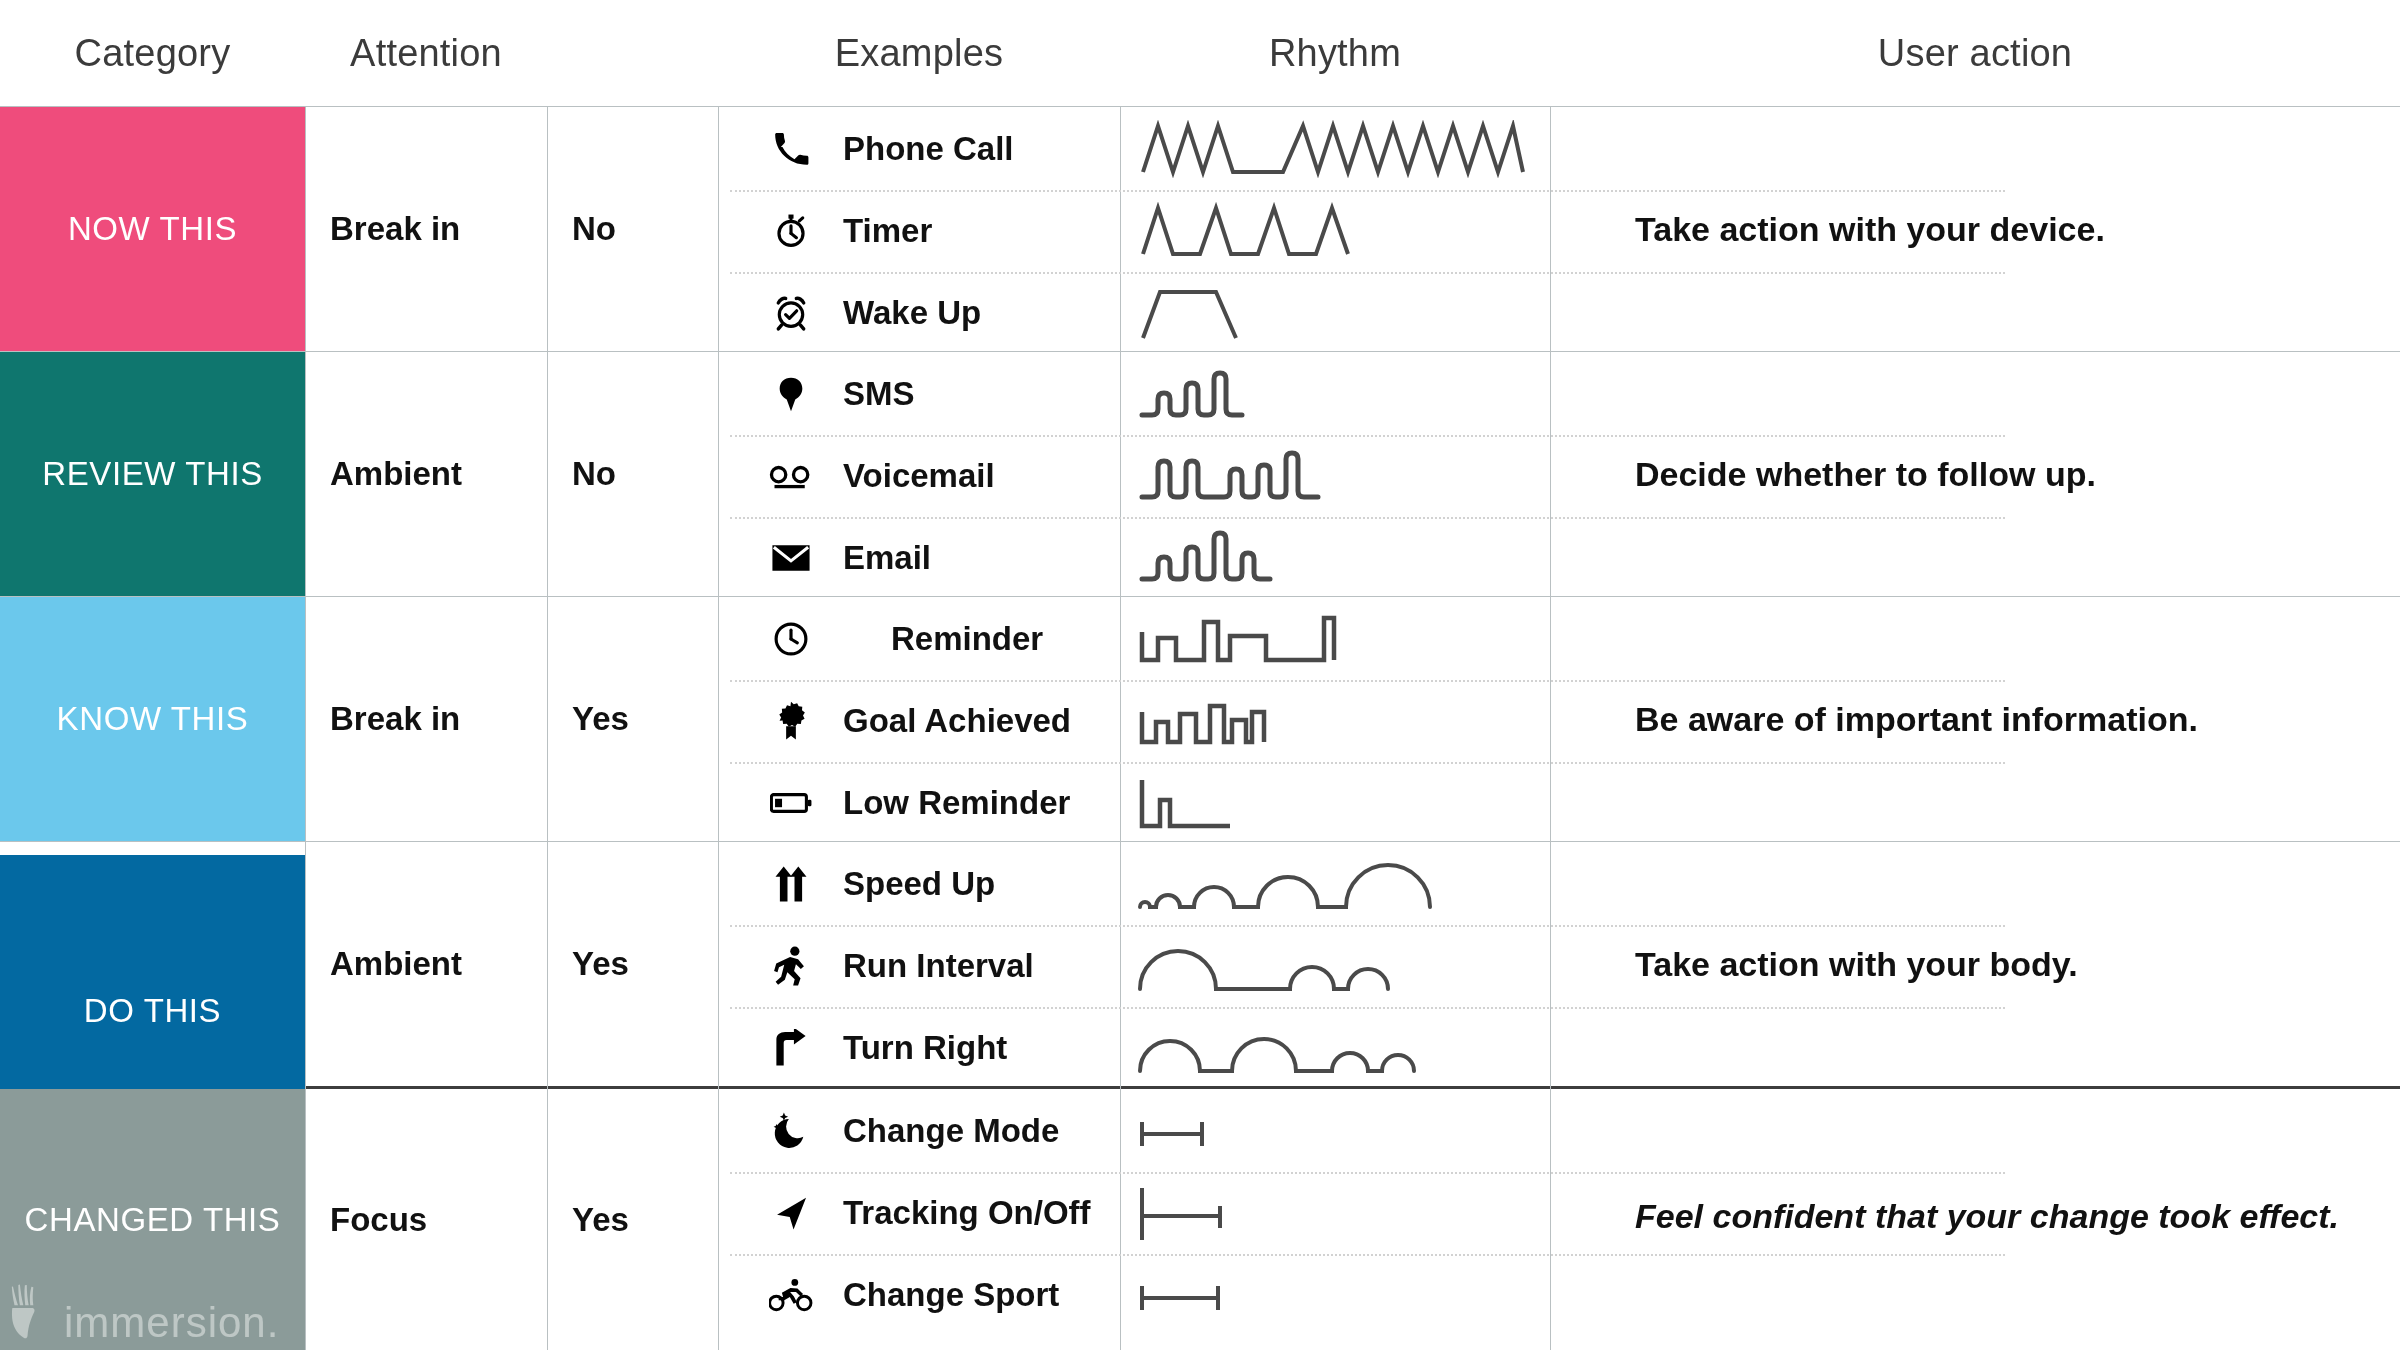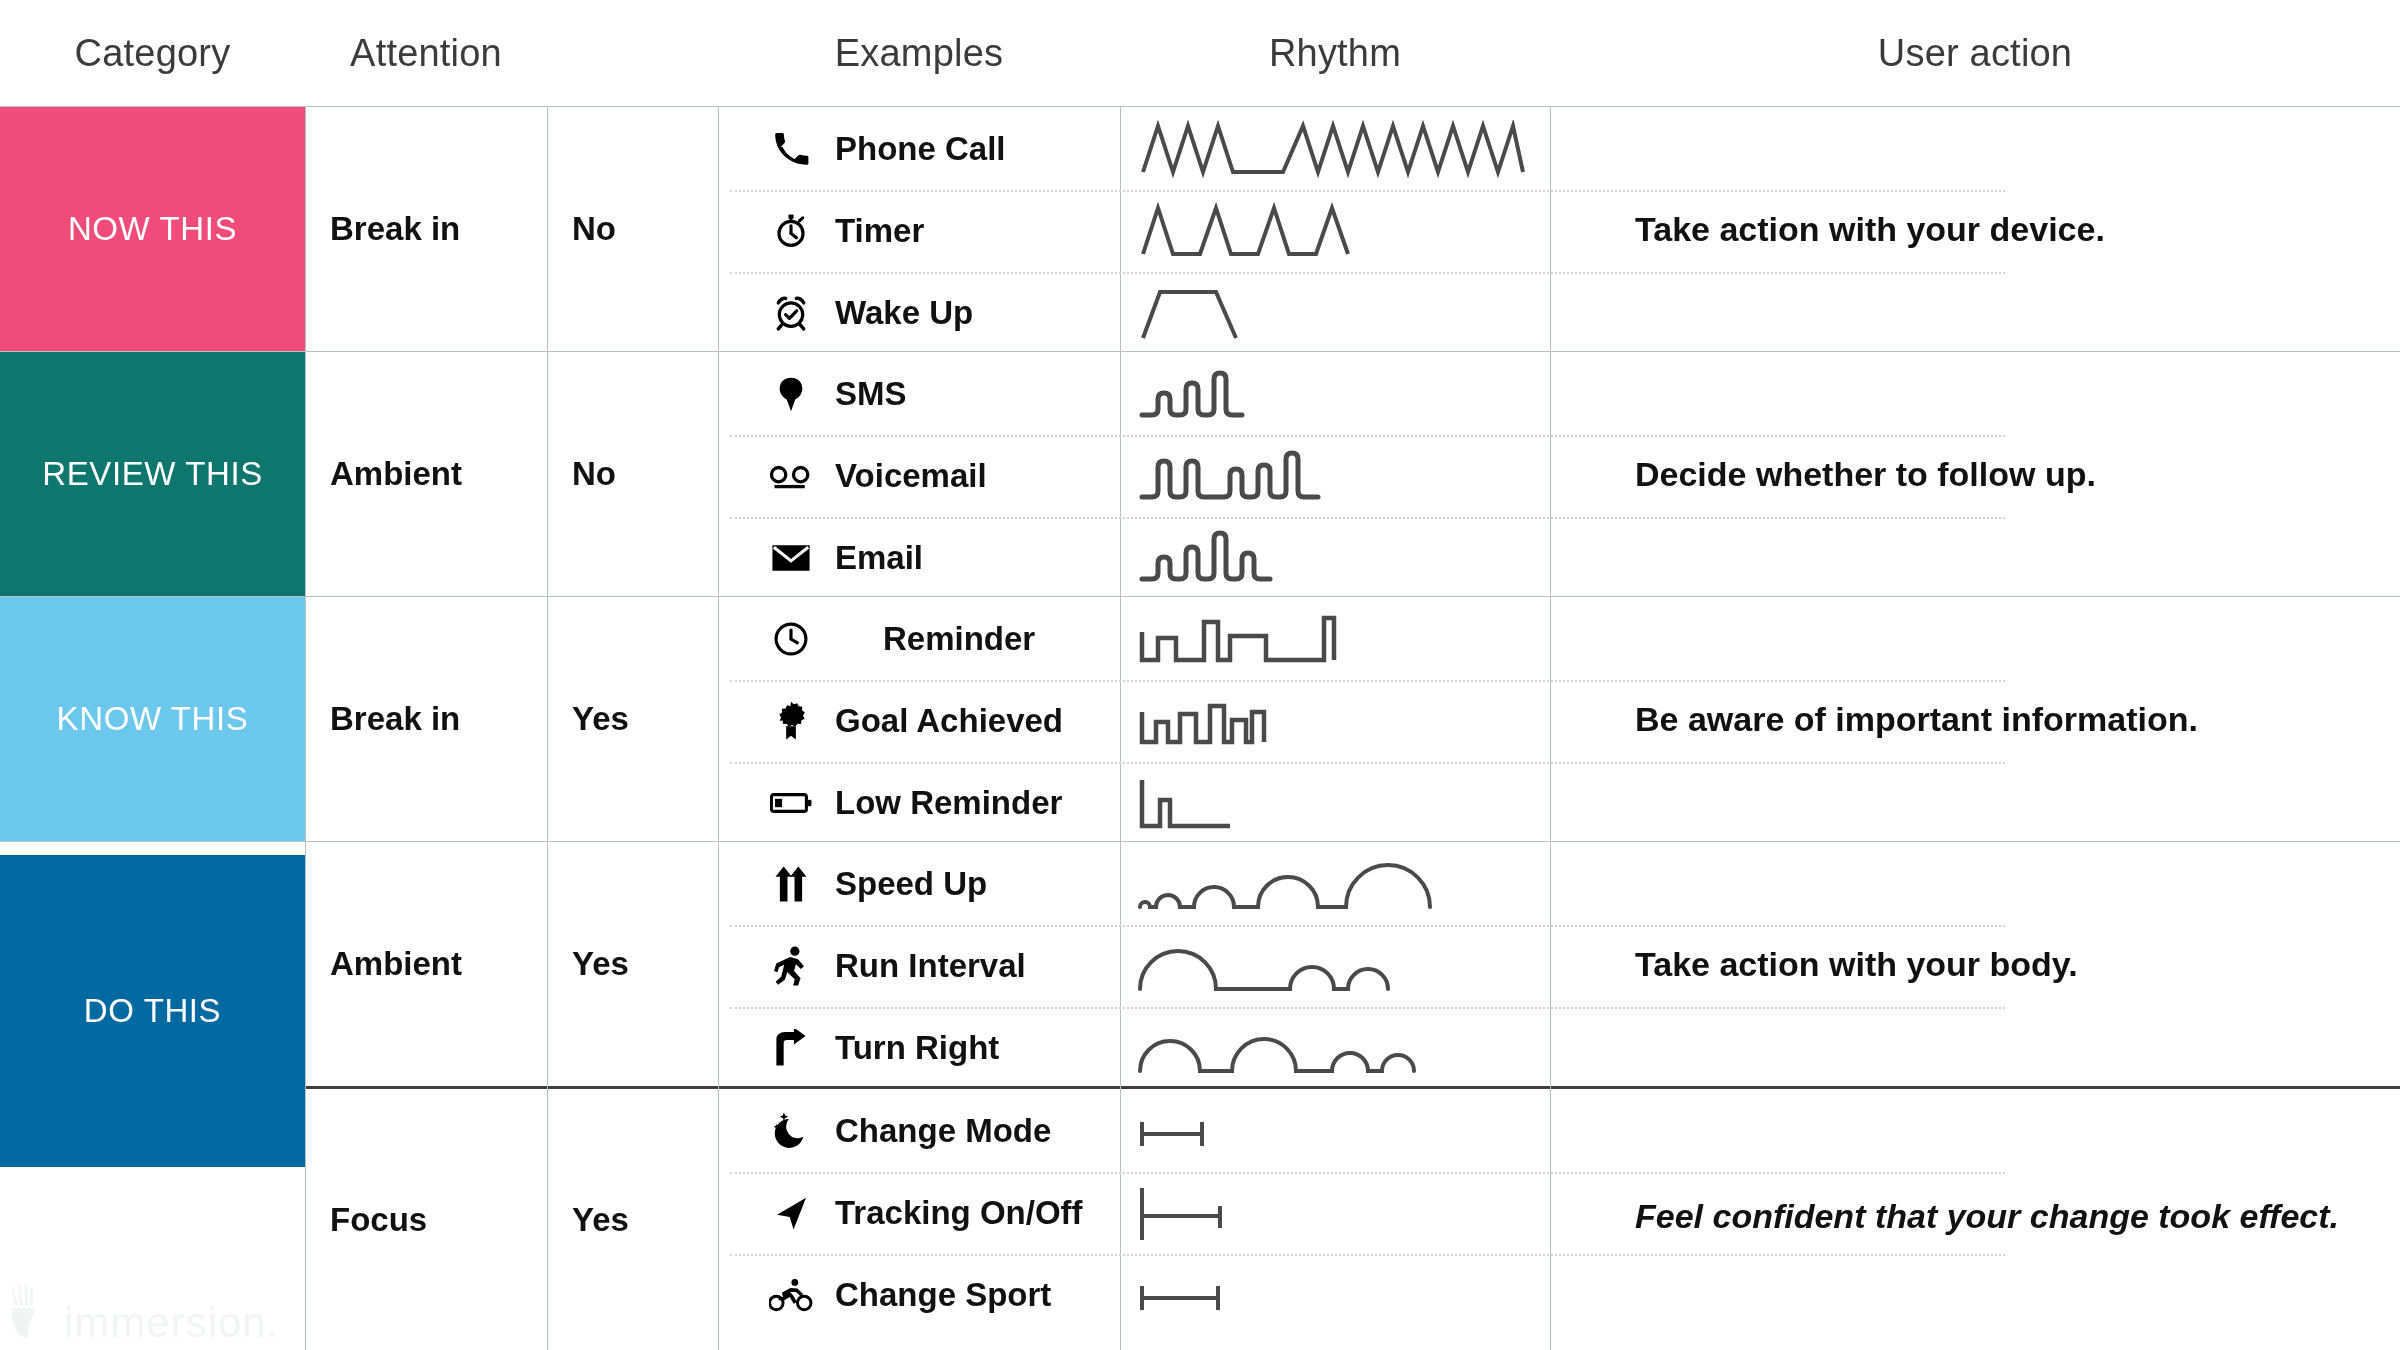--- a/index.html
+++ b/index.html
@@ -55,21 +55,21 @@
     position:absolute; left:718px; width:402px; height:82px;
     display:flex; align-items:center;
   }
   .ex-icon {
     width:56px; height:46px; margin-left:45px;
     display:flex; align-items:center; justify-content:center;
     flex:0 0 auto;
   }
   .ex-icon svg { display:block; }
   .ex-label {
-    margin-left:16px; font-size:33px; font-weight:700; color:#111;
+    margin-left:24px; font-size:33px; font-weight:700; color:#111;
     white-space:nowrap;
   }
 
   
   .rh {
     position:absolute; left:1120px; width:430px; height:82px;
     display:flex; align-items:center;
   }
   .rh svg { display:block; margin-left:18px; }
 
@@ -330,20 +330,23 @@
       </svg>
     </span>
     <span class="ex-label">Turn Right</span>
   </div>
   <div class="rh" style="top:1007px;">
     <svg width="390" height="58" viewBox="0 0 390 58">
       <path fill="none" stroke="#4A4A4A" stroke-width="4" stroke-linecap="round" d="M2,52 A30,30 0 0 1 62,52 H94 A32,32 0 0 1 158,52 H194 A18,18 0 0 1 230,52 H244 A16,16 0 0 1 276,52"></path>
     </svg>
   </div>
 
+  <div class="cat" style="top:1089px;height:261px;background:#8B9B99;">
+    <span class="cat-label">CHANGED THIS</span>
+  </div>
   <div class="tcell attention" style="top:1089px;height:261px;">Focus</div>
   <div class="tcell context" style="top:1089px;height:261px;">Yes</div>
   <div class="tcell useraction" style="top:1089px;height:255px;font-style:italic;">Feel confident that your change took effect.</div>
 
   <div class="dotline" style="left:730px;width:1275px;top:1172px;"></div>
   <div class="dotline" style="left:730px;width:1275px;top:1254px;"></div>
 
   <div class="ex" style="top:1090px;">
     <span class="ex-icon">
       <svg width="38" height="40" viewBox="0 0 24 26">

